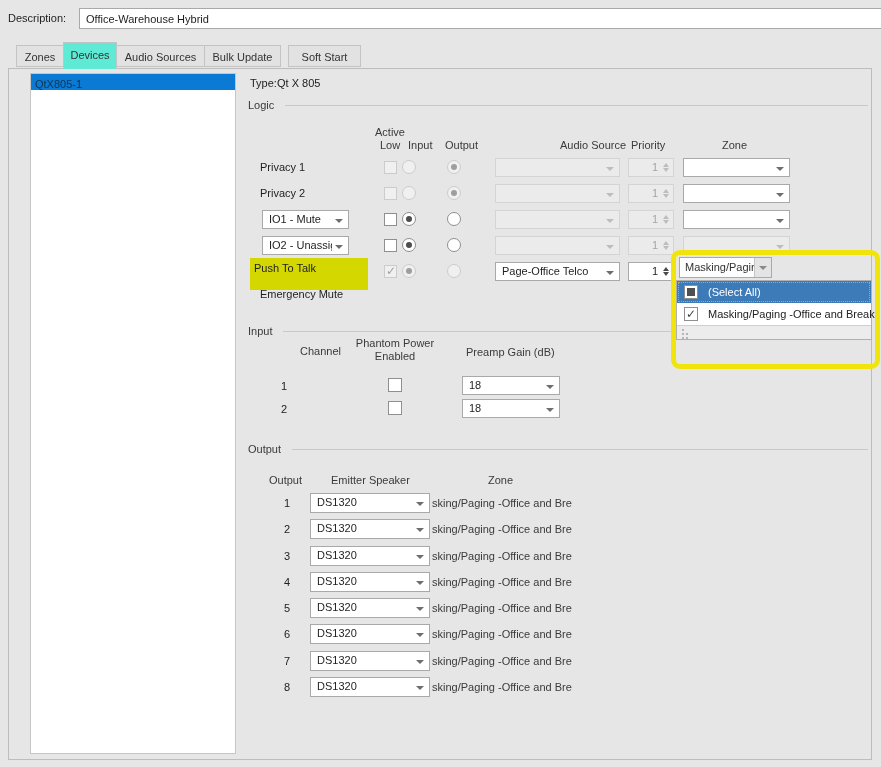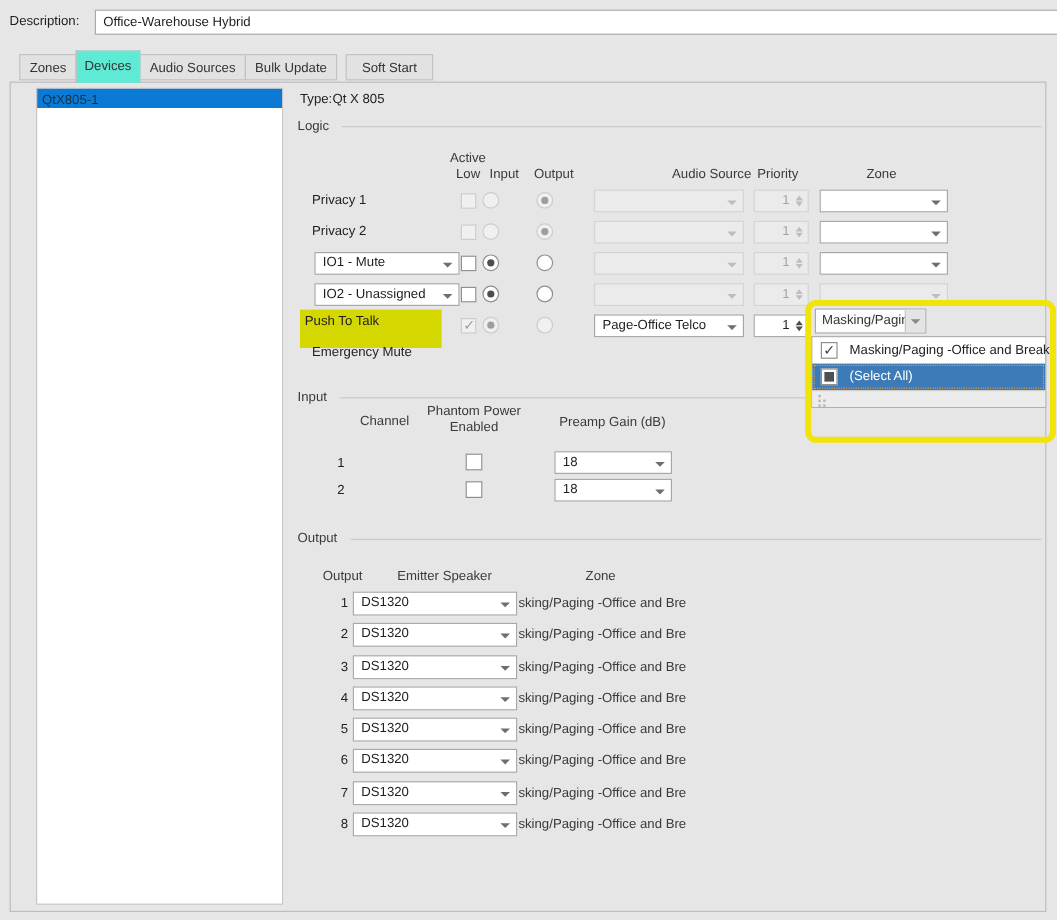--- a/index.html
+++ b/index.html
@@ -65,21 +65,21 @@
   .spinner .spin-up{top:4px;border-bottom:4px solid #4a4a4a;}
   .spinner .spin-down{bottom:4px;border-top:4px solid #4a4a4a;}
   .spinner.disabled{background:#ebebeb;border-color:#d4d4d4;}
   .spinner.disabled .spin-val{color:#a5a5a5;}
   .spinner.disabled .spin-up{border-bottom-color:#bdbdbd;}
   .spinner.disabled .spin-down{border-top-color:#bdbdbd;}
   
   .logic-row{position:absolute;left:250px;width:622px;height:20px;}
   .lr1{top:158px;}.lr2{top:184px;}.lr3{top:210px;}.lr4{top:236px;}.lr5{top:262px;}
   .c-label{position:absolute;left:10px;top:3px;color:#1e1e1e;text-align:right;}
-  .c-combo-label{left:12px;width:121px;}
+  .c-combo-label{left:12px;width:87px;}
   .c-check{left:134px;top:3px;}
   .c-radio1{left:152px;top:2px;}
   .c-radio2{left:197px;top:2px;}
   .c-audio{left:245px;width:125px;}
   .c-priority{left:378px;width:46px;}
   .c-zone{left:433px;width:107px;}
   .ptt-highlight{position:absolute;left:0;top:-4px;width:118px;height:32px;background:#d4d800;}
   .ptt-highlight .c-label{left:4px;top:4px;}
   .em-label{left:260px;top:288px;color:#1e1e1e;}
   
@@ -105,21 +105,21 @@
   .in-row{position:absolute;left:250px;height:20px;}
   .ir1{top:376px;}.ir2{top:399px;}
   .in-num{position:absolute;left:31px;top:4px;}
   .in-check{left:138px;top:2px;width:14px;height:14px;}
   .in-gain{left:212px;width:98px;}
   
   .out-row{position:absolute;left:250px;height:21px;}
   .or1{top:493px;}.or2{top:519px;}.or3{top:546px;}.or4{top:572px;}
   .or5{top:598px;}.or6{top:624px;}.or7{top:651px;}.or8{top:677px;}
   .out-num{position:absolute;left:26px;top:4px;width:14px;text-align:right;}
-  .out-combo{left:44px;width:137px;height:20px;}
+  .out-combo{left:60px;width:120px;height:20px;}
   .out-combo .combo-arrow{top:8px;}
   .out-zone{position:absolute;left:182px;top:4px;color:#3a3a3a;white-space:nowrap;}
 </style>
 </head>
 <body>
 
 <span class="abs desc-label">Description:</span>
 <input class="abs desc-input" value="Office-Warehouse Hybrid" style="">
 
 <div class="abs tabbar">
@@ -255,27 +255,27 @@
 </div>
 
 <span class="abs em-label">Emergency Mute</span>
 
 <div class="abs zone-open-combo">
   <span class="combo-text">Masking/Pagin...</span>
   <span class="arrow-btn"></span>
 </div>
 
 <div class="abs zone-popup">
+  <div class="zp-row hl">
+    <span class="zp-check indeterminate"></span>
+    <span class="zp-label">(Select All)</span>
+  </div>
   <div class="zp-row">
     <span class="zp-check checked"></span>
     <span class="zp-label">Masking/Paging -Office and Break</span>
-  </div>
-  <div class="zp-row hl">
-    <span class="zp-check indeterminate"></span>
-    <span class="zp-label">(Select All)</span>
   </div>
   <div class="zp-grip"></div>
 </div>
 
 <div class="abs annotation-rect"></div>
 
 <span class="abs sec-label" style="left:248px;top:325px;">Input</span>
 <div class="abs sec-line" style="left:283px;top:331px;width:585px;"></div>
 <span class="abs hdr" style="left:300px;top:345px;">Channel</span>
 <span class="abs hdr phantom-hdr">Phantom Power Enabled</span>

